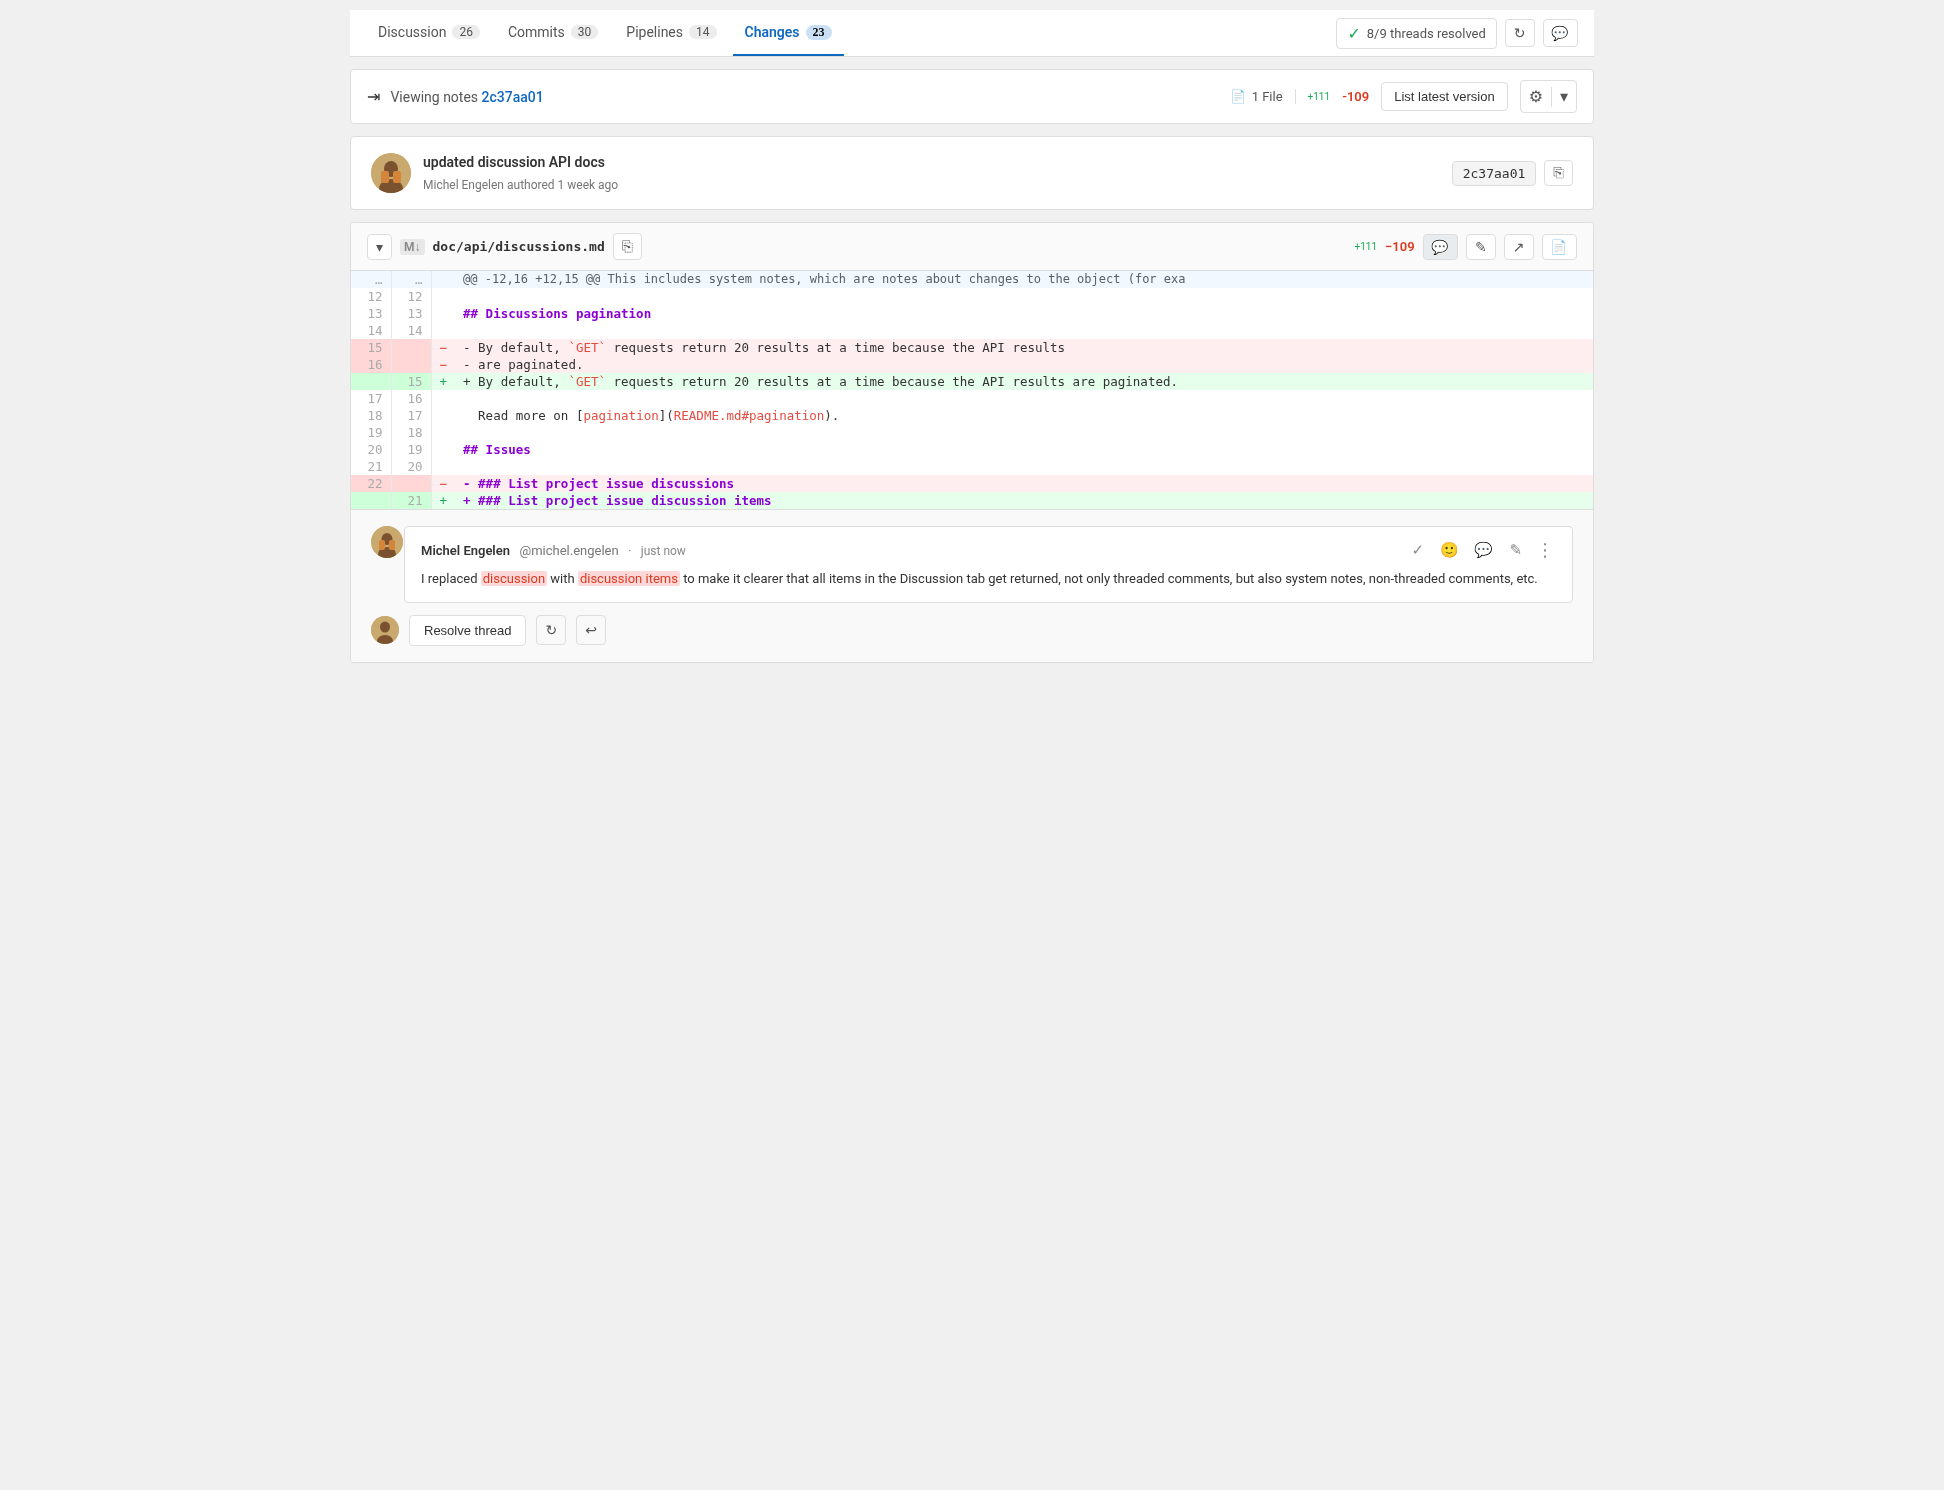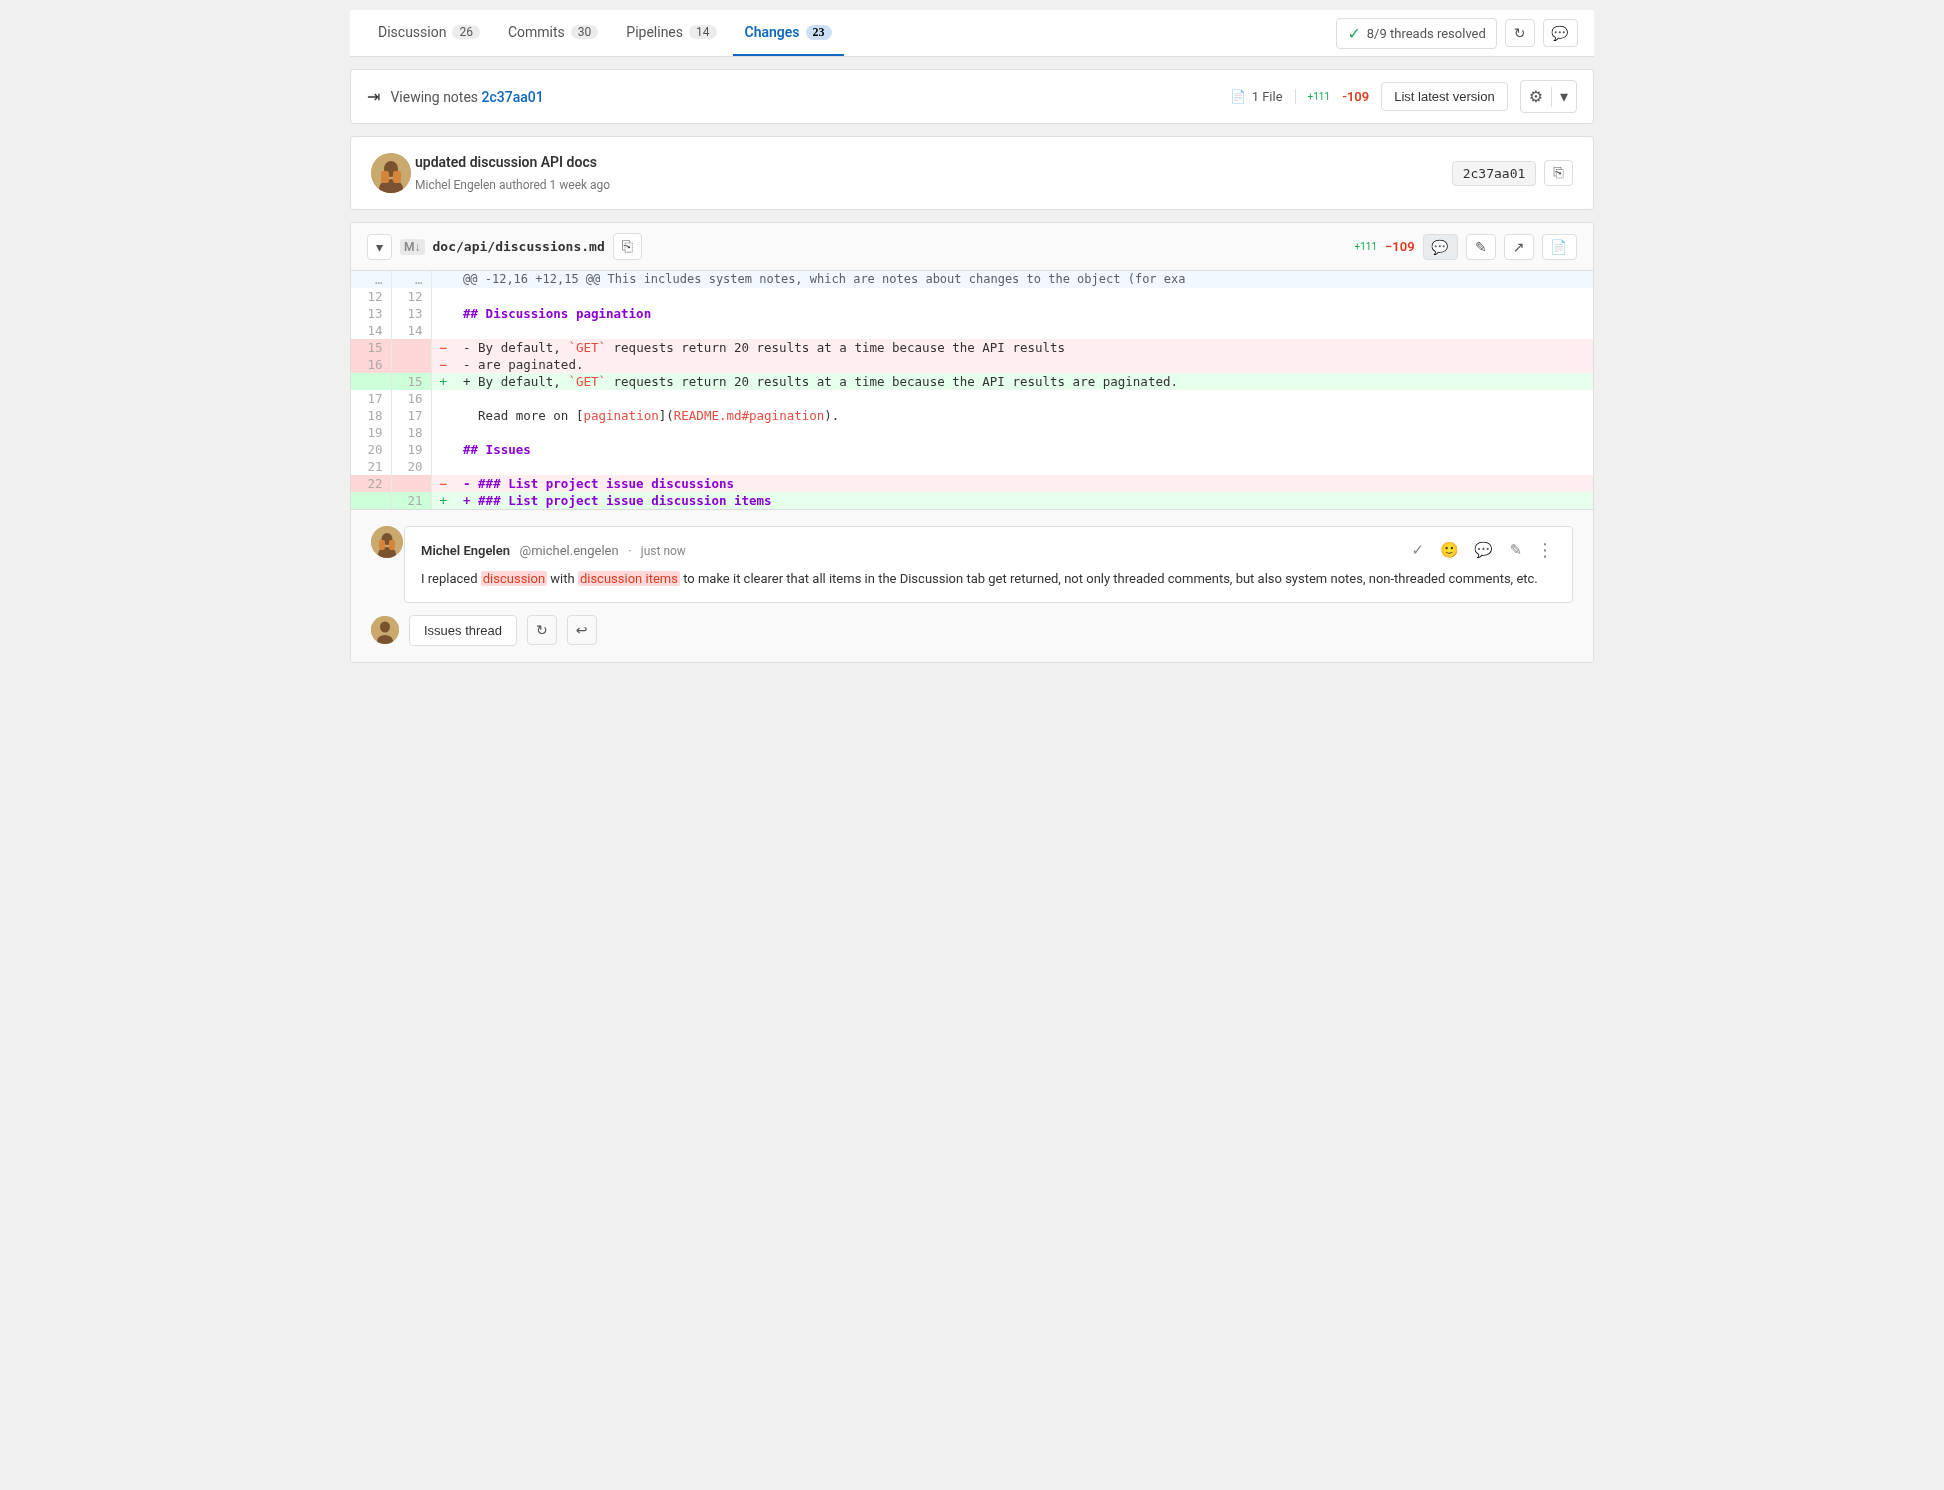--- a/index.html
+++ b/index.html
@@ -176,21 +176,21 @@
       border-radius: 4px;
       margin: 0 0 12px 0;
       padding: 16px 20px;
       display: flex;
       align-items: center;
       justify-content: space-between;
     }
     .commit-card-left {
       display: flex;
       align-items: center;
-      gap: 4px;
+      gap: 12px;
     }
     .avatar {
       width: 40px;
       height: 40px;
       border-radius: 50%;
       background: #c9a96e;
       display: flex;
       align-items: center;
       justify-content: center;
       overflow: hidden;
@@ -706,20 +706,20 @@
       </div>
 
       <div class="reply-box">
         <div class="avatar-xs">
           <svg width="28" height="28" viewBox="0 0 28 28" xmlns="http://www.w3.org/2000/svg">
             <rect width="28" height="28" fill="#c9a96e" rx="14"></rect>
             <ellipse cx="14" cy="11" rx="5" ry="5.5" fill="#7a5230"></ellipse>
             <ellipse cx="14" cy="25" rx="8" ry="6" fill="#7a5230"></ellipse>
           </svg>
         </div>
-        <button class="resolve-btn">Issues thread</button>
+        <button class="resolve-btn">Resolve thread</button>
         <button class="reply-icon-btn">↻</button>
         <button class="reply-icon-btn">↩</button>
       </div>
     </div>
   </div>
 
 </div>
 
 </body></html>

